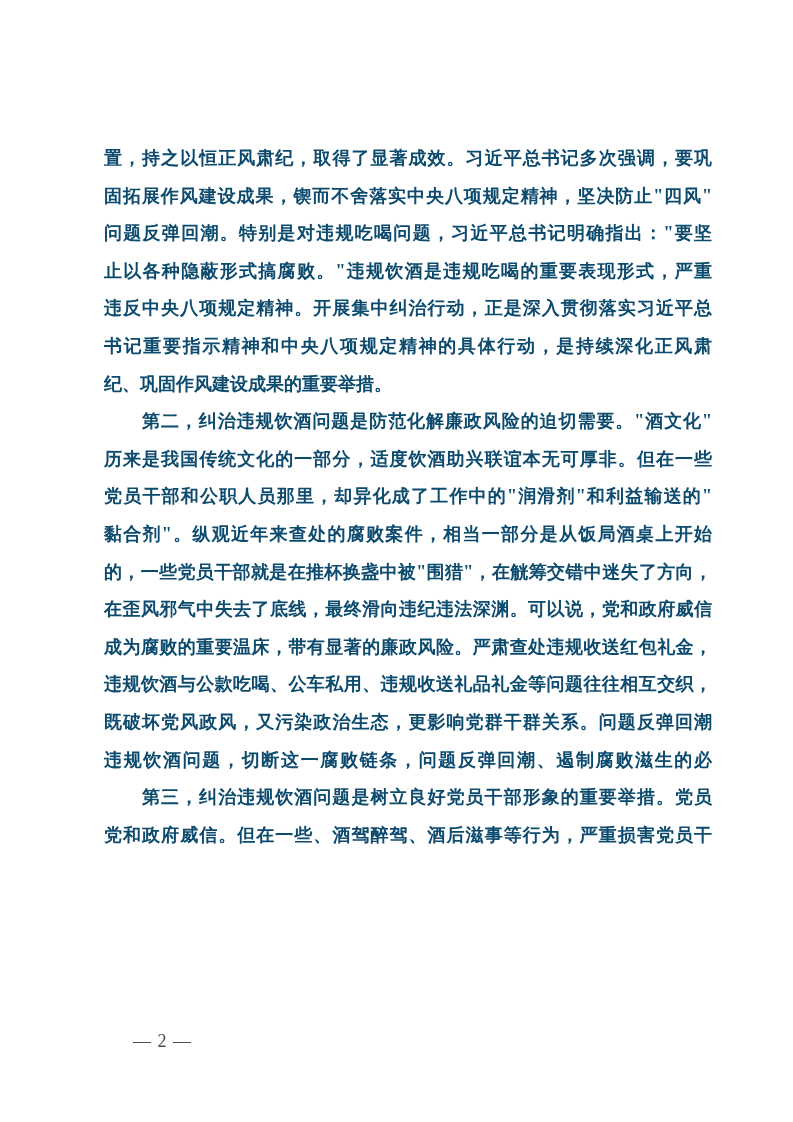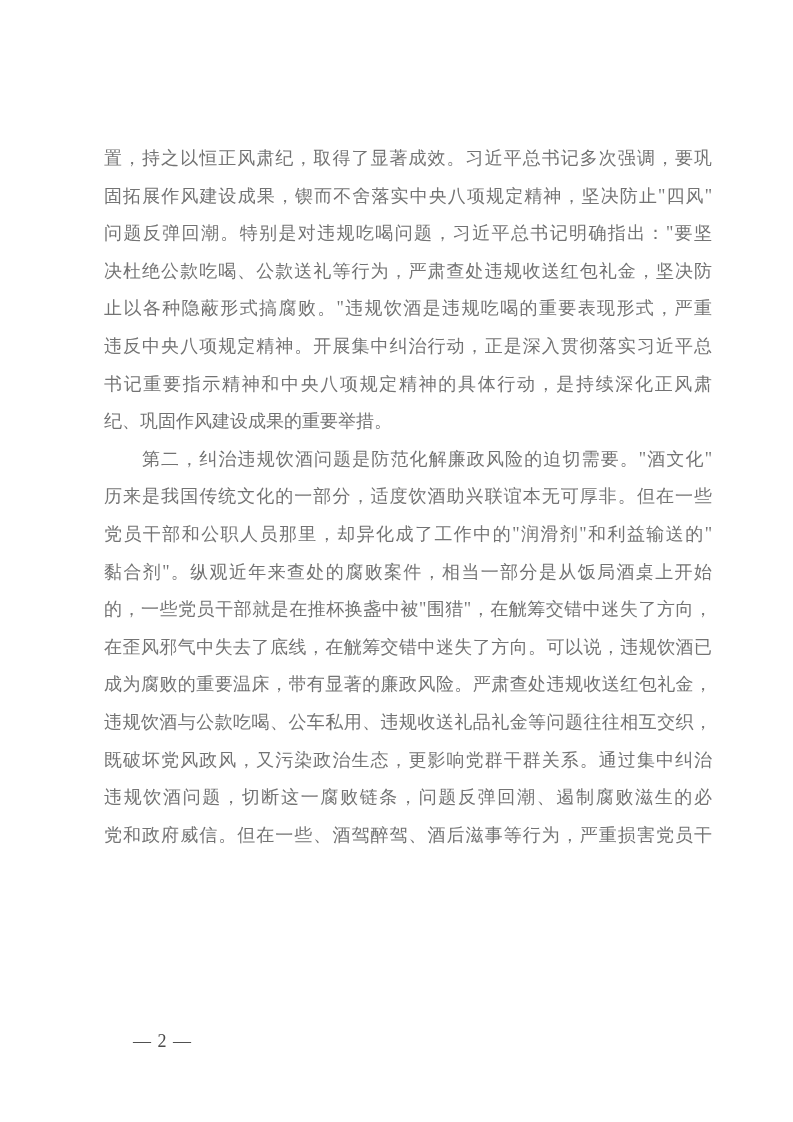--- a/index.html
+++ b/index.html
@@ -18,26 +18,27 @@
   .doc-body {
     position: absolute;
     left: 104px;
     top: 140px;
     width: 608px;
   }
   .line {
     font-size: 18px;
     line-height: 37.6px;
     height: 37.6px;
-    color: #737373;
+    color: #0c4a6e;
     text-align: justify;
     text-align-last: justify;
     text-justify: inter-character;
     white-space: normal;
     overflow: hidden;
+    font-weight: bold;
   }
   .line.para-end {
     text-align: center;
     text-align-last: left;
   }
   .line.indent {
     text-indent: 38px;
   }
   .footer {
     position: absolute;
@@ -50,33 +51,33 @@
   }
 </style>
 </head>
 <body>
 
 <div class="page">
   <div class="doc-body">
       <div class="line">置，持之以恒正风肃纪，取得了显著成效。习近平总书记多次强调，要巩</div>
       <div class="line">固拓展作风建设成果，锲而不舍落实中央八项规定精神，坚决防止"四风"</div>
       <div class="line">问题反弹回潮。特别是对违规吃喝问题，习近平总书记明确指出："要坚</div>
-      <div class="line">决杜绝公款吃喝、公款送礼等行为，严肃查处违规收送红包礼金，坚决防</div>
       <div class="line">止以各种隐蔽形式搞腐败。"违规饮酒是违规吃喝的重要表现形式，严重</div>
       <div class="line">违反中央八项规定精神。开展集中纠治行动，正是深入贯彻落实习近平总</div>
       <div class="line">书记重要指示精神和中央八项规定精神的具体行动，是持续深化正风肃</div>
       <div class="line para-end">纪、巩固作风建设成果的重要举措。</div>
       <div class="line indent">第二，纠治违规饮酒问题是防范化解廉政风险的迫切需要。"酒文化"</div>
       <div class="line">历来是我国传统文化的一部分，适度饮酒助兴联谊本无可厚非。但在一些</div>
       <div class="line">党员干部和公职人员那里，却异化成了工作中的"润滑剂"和利益输送的"</div>
       <div class="line">黏合剂"。纵观近年来查处的腐败案件，相当一部分是从饭局酒桌上开始</div>
       <div class="line">的，一些党员干部就是在推杯换盏中被"围猎"，在觥筹交错中迷失了方向，</div>
-      <div class="line">在歪风邪气中失去了底线，在觥筹交错中迷失了方向。可以说，违规饮酒已</div>
+      <div class="line">在歪风邪气中失去了底线，最终滑向违纪违法深渊。可以说，党和政府威信</div>
       <div class="line">成为腐败的重要温床，带有显著的廉政风险。严肃查处违规收送红包礼金，</div>
       <div class="line">违规饮酒与公款吃喝、公车私用、违规收送礼品礼金等问题往往相互交织，</div>
-      <div class="line">既破坏党风政风，又污染政治生态，更影响党群干群关系。通过集中纠治</div>
+      <div class="line">既破坏党风政风，又污染政治生态，更影响党群干群关系。问题反弹回潮</div>
       <div class="line">违规饮酒问题，切断这一腐败链条，问题反弹回潮、遏制腐败滋生的必</div>
+      <div class="line indent">第三，纠治违规饮酒问题是树立良好党员干部形象的重要举措。党员</div>
       <div class="line">党和政府威信。但在一些、酒驾醉驾、酒后滋事等行为，严重损害党员干</div>
     </div>
   <div class="footer">
     <span>— 2 —</span>
   </div>
 </div>
 
 </body></html>

